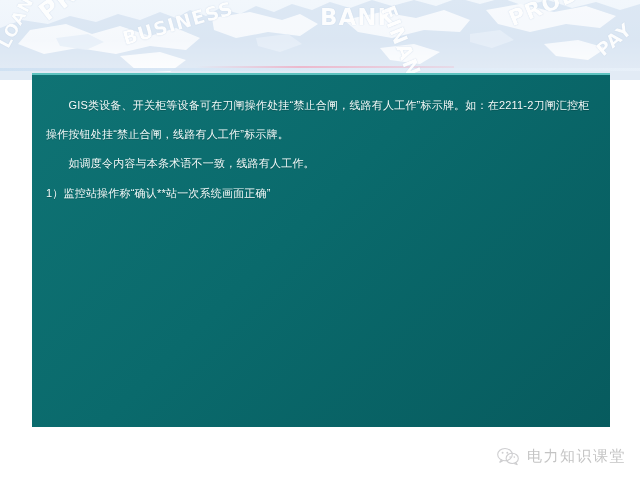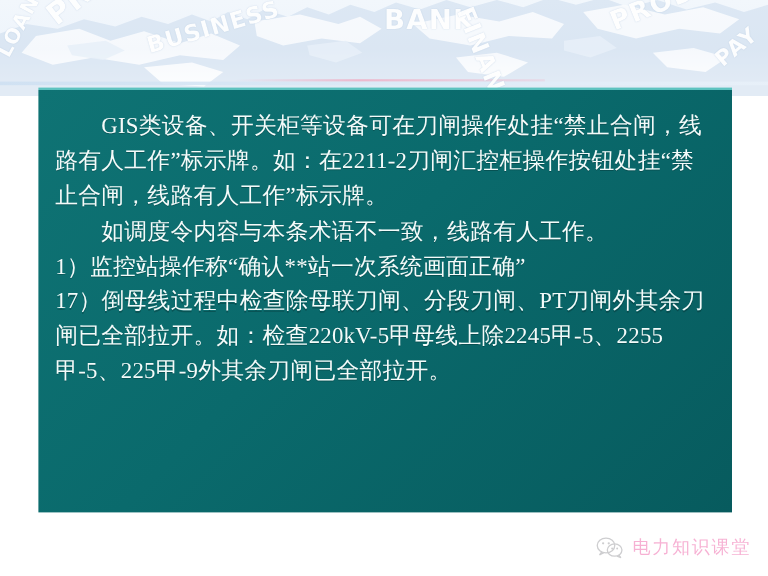--- a/index.html
+++ b/index.html
@@ -73,23 +73,23 @@
     top: 73px;
     width: 578px;
     height: 354px;
     background: linear-gradient(135deg, #0f7374 0%, #0a6a6c 45%, #075b5e 100%);
     border-top: 2px solid #5ec3c0;
     box-sizing: border-box;
     padding: 16px 14px 10px 14px;
   }
   #body-text {
     color: #f4fbfa;
-    font-size: 19px;
+    font-size: 11px;
     line-height: 29.2px;
-    font-family: Liberation Serif, serif;
+    font-family: Liberation Sans, sans-serif;
     letter-spacing: 0.2px;
     text-shadow: 0 1px 0 rgba(0,0,0,0.22);
   }
   #body-text p {
     margin: 0;
     white-space: pre-wrap;
   }
 
   
   #footer-brand {
@@ -100,21 +100,21 @@
     align-items: center;
     gap: 7px;
     opacity: 0.42;
   }
   #footer-brand .wechat-icon {
     width: 24px;
     height: 20px;
     display: block;
   }
   #footer-brand .brand-text {
-    color: #ec4899;
+    color: #737373;
     font-size: 15px;
     letter-spacing: 1.5px;
     font-family: "DejaVu Sans", "Liberation Sans", sans-serif;
   }
 </style>
 </head>
 <body>
 
 <div id="slide">
 
@@ -155,21 +155,20 @@
         <div class="wm-word" style="left: 505px; top: 8px; font-size: 22px; transform: rotate(-22deg); transform-origin: left top;">PRODUCT</div>
         <div class="wm-word" style="left: 592px; top: 44px; font-size: 18px; transform: rotate(-40deg); transform-origin: left top;">PAY</div>
       </div>
   </div>
 
   <div id="content-panel">
     <div id="body-text">
         <p>　　GIS类设备、开关柜等设备可在刀闸操作处挂“禁止合闸，线路有人工作”标示牌。如：在2211-2刀闸汇控柜操作按钮处挂“禁止合闸，线路有人工作”标示牌。</p>
         <p>　　如调度令内容与本条术语不一致，线路有人工作。</p>
         <p>1）监控站操作称“确认**站一次系统画面正确”</p>
-        <p>17）倒母线过程中检查除母联刀闸、分段刀闸、PT刀闸外其余刀闸已全部拉开。如：检查220kV-5甲母线上除2245甲-5、2255甲-5、225甲-9外其余刀闸已全部拉开。</p>
       </div>
   </div>
 
   <div id="footer-brand">
     <svg class="wechat-icon" viewBox="0 0 24 20">
       <g fill="none" stroke="#8b8b90" stroke-width="1.1">
         <ellipse cx="9" cy="8.6" rx="7.3" ry="6.1"></ellipse>
         <path d="M5.6,13.6 L3.6,16.4 L7.2,14.6"></path>
         <ellipse cx="16.2" cy="12.4" rx="6.1" ry="5.1"></ellipse>
         <path d="M19.6,16.5 L21.4,18.8 L18.2,17.4"></path>

